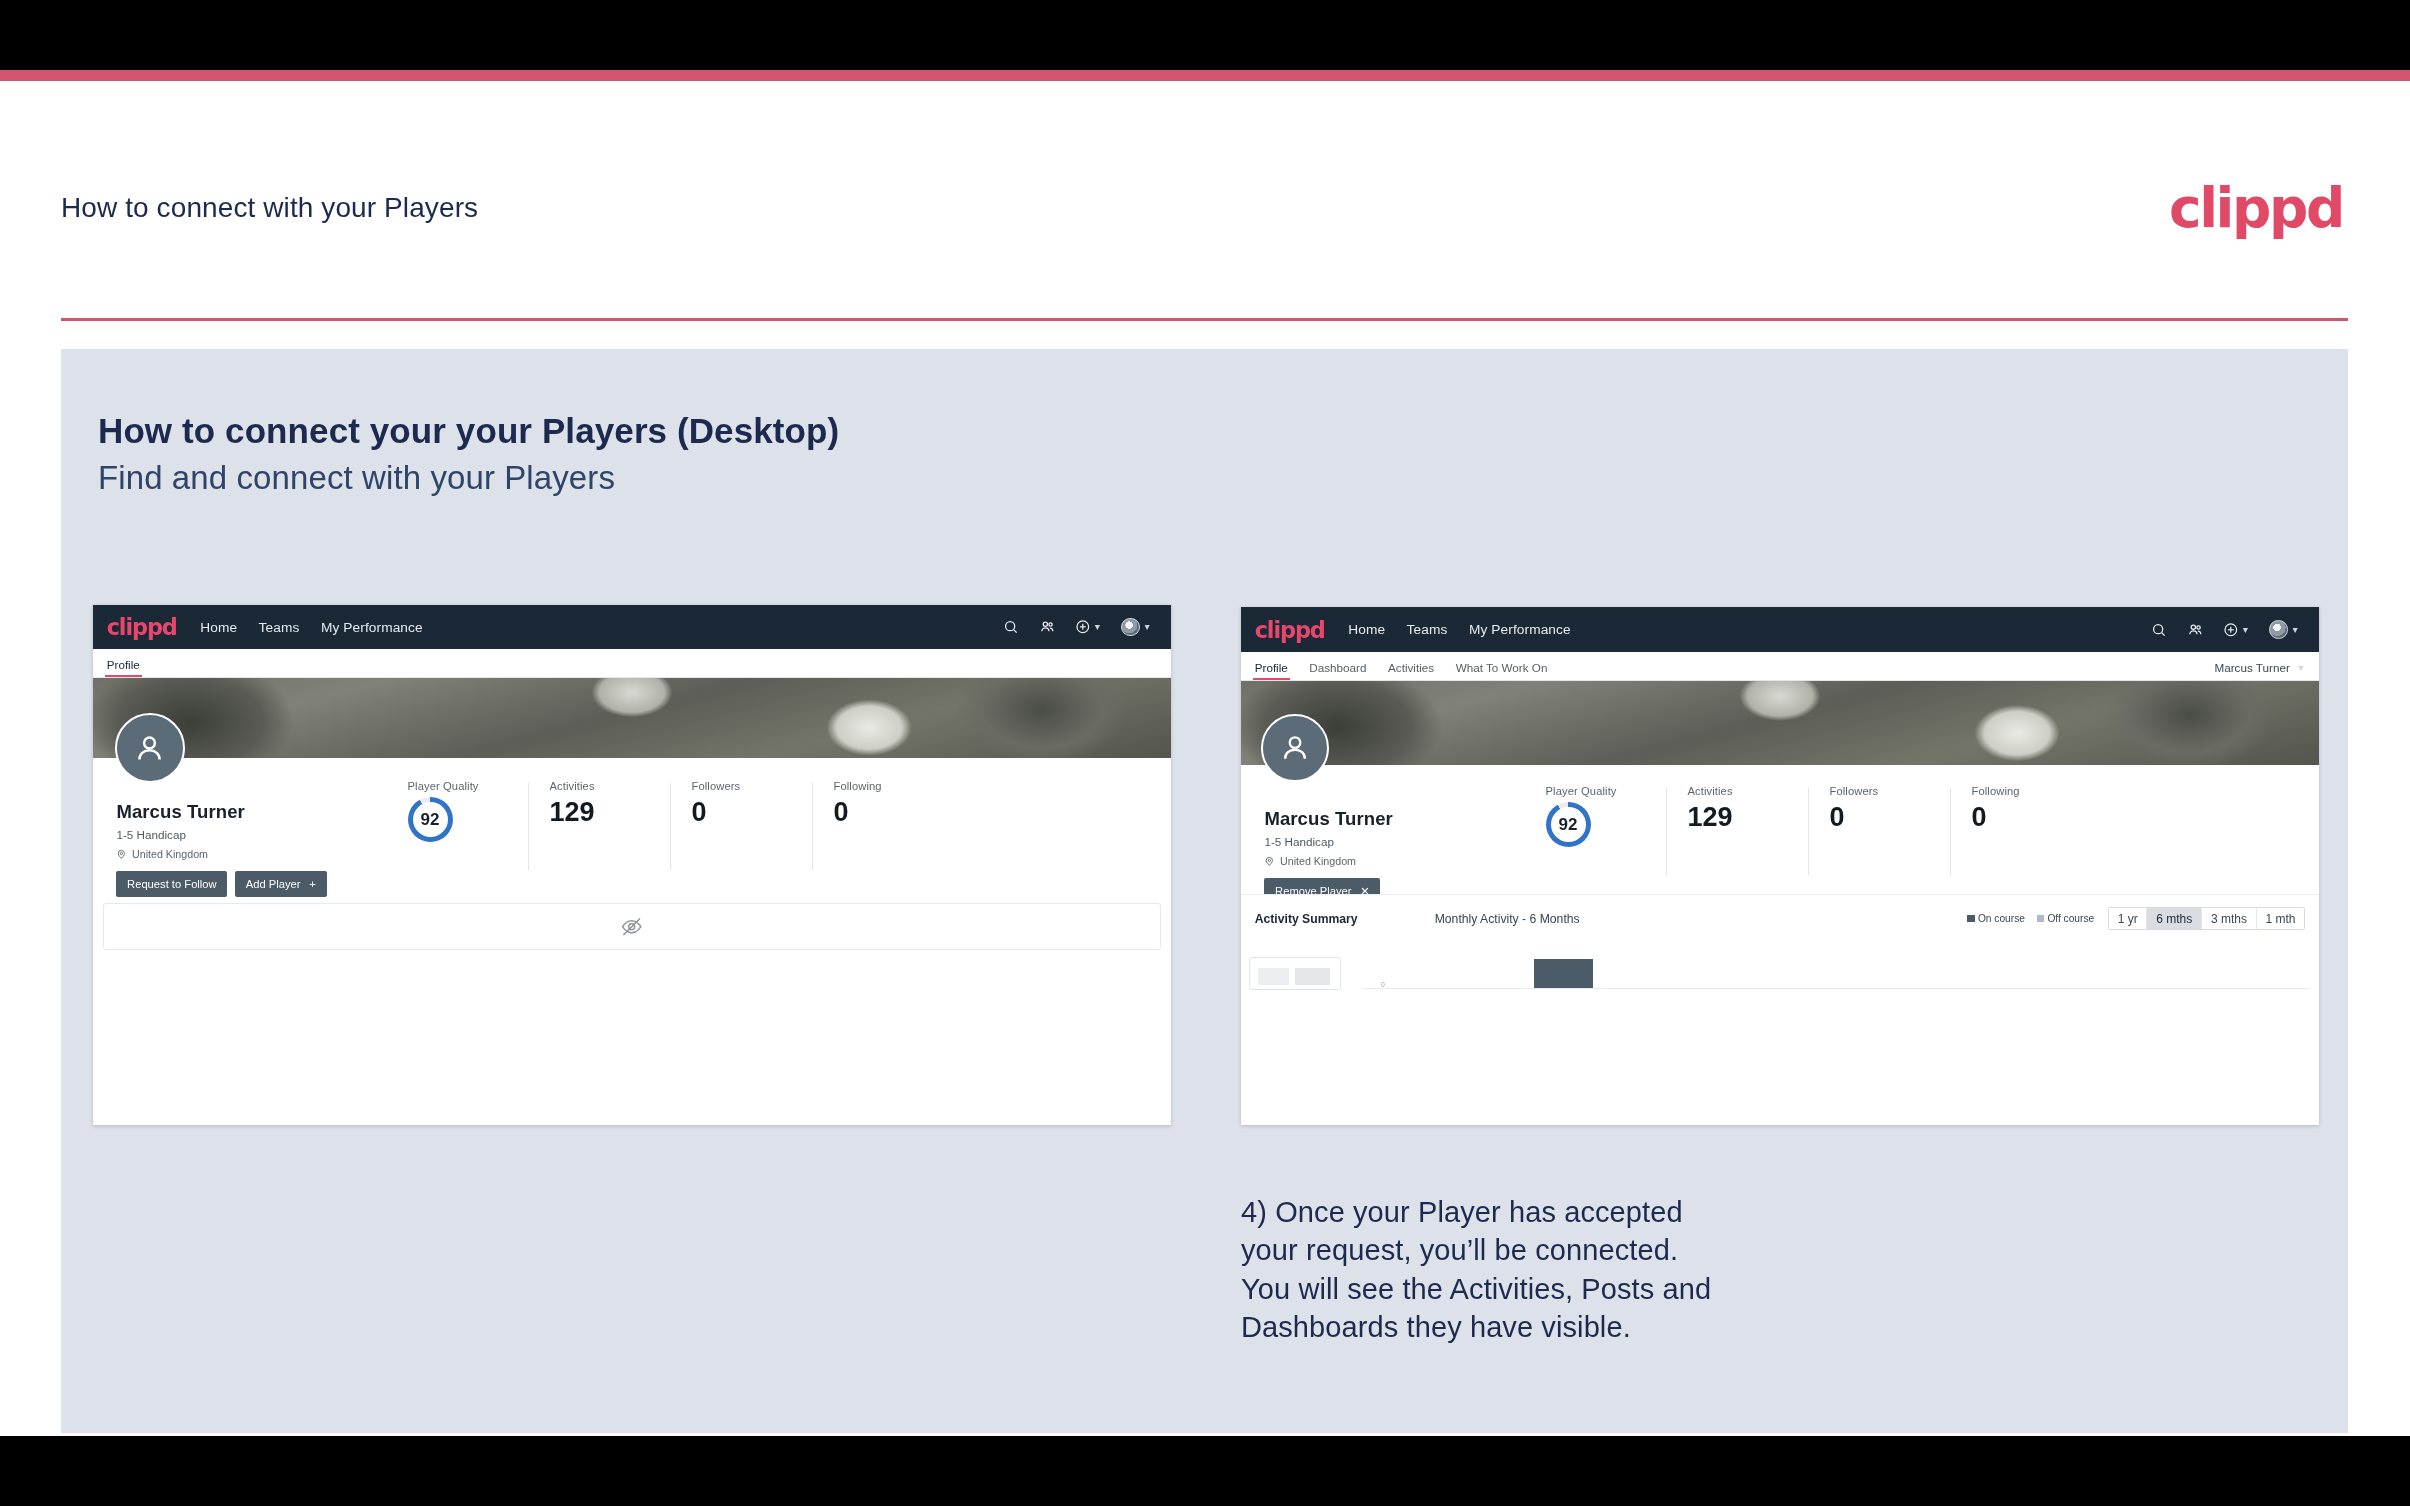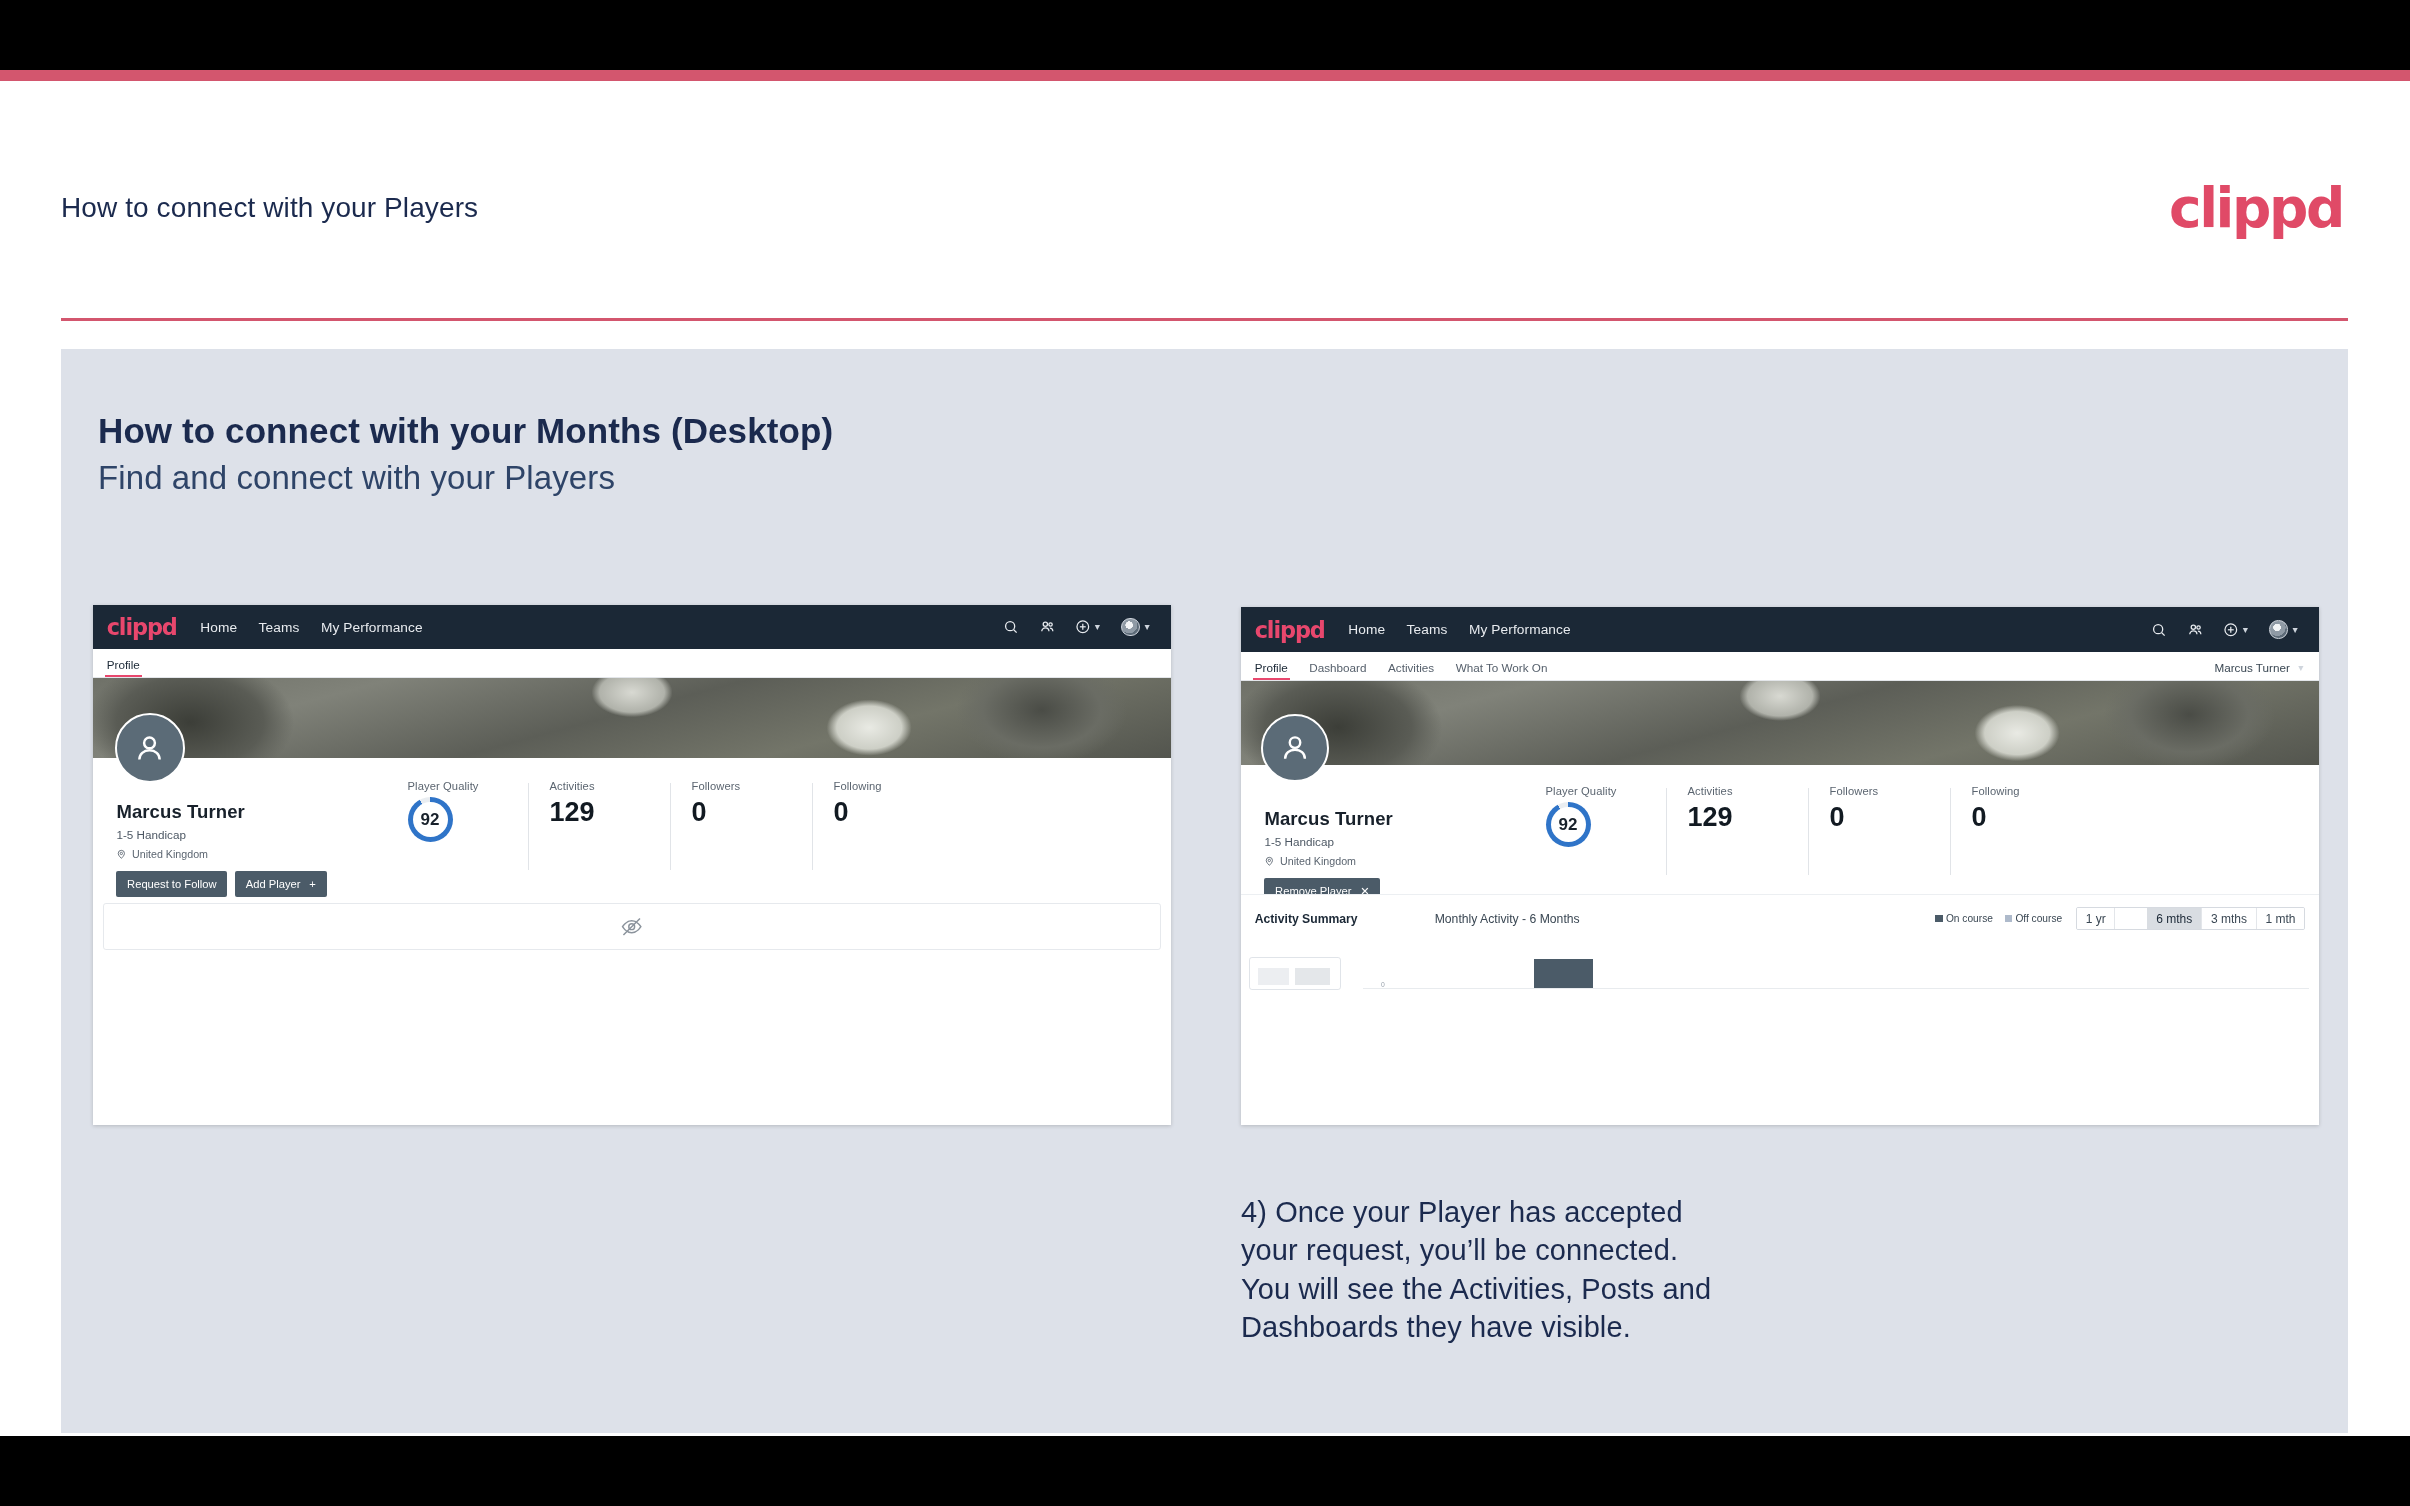--- a/index.html
+++ b/index.html
@@ -212,21 +212,21 @@
   .legend-item { display:flex; align-items:center; gap:3px; font-size:10.2px; color:#3a4753; }
   .sw { width:7.8px; height:7.8px; display:inline-block; }
   .sw-on { background:#4b5b68; }
   .sw-off { background:#aebacb; }
   .seg { display:flex; border:1px solid #d6dae0; border-radius:2px; overflow:hidden; }
   .seg-btn {
     font-size:12px; color:#3a4753; padding:3.9px 8.8px; background:#fff;
     border-right:1px solid #e3e6ea; white-space:nowrap;
   }
   .seg-btn:last-child { border-right:none; }
-  .seg-btn.active { background:#d9dde2; color:#1b2836;margin-left:32px; }
+  .seg-btn.active { background:#d9dde2; color:#1b2836; }
 
   .chart-peek { position:relative; height:33px; margin-top:5.9px; }
   .peek-box {
     position:absolute; left:7.8px; top:0; width:92px; height:33px;
     border:1px solid #e0e4e9; border-radius:2.9px; background:#fff;
   }
   .peek-box i {
     position:absolute; top:9.8px; height:17.6px; background:#eceef1; display:block;
   }
   .peek-box i.a { left:7.8px; width:31px; }
@@ -252,21 +252,21 @@
   <div class="slide">
 
     <div class="slide-header">
       <div class="header-title">How to connect with your Players</div>
       <div class="brand-logo">clippd</div>
     </div>
     <div class="header-rule"></div>
 
     <div class="panel">
 
-      <div class="panel-title">How to connect with your Months (Desktop)</div>
+      <div class="panel-title">How to connect your your Players (Desktop)</div>
       <div class="panel-subtitle">Find and connect with your Players</div>
 
 
       <div class="caption caption-right">
         <div>4) Once your Player has accepted</div>
         <div>your request, you’ll be connected.</div>
         <div>You will see the Activities, Posts and</div>
         <div>Dashboards they have visible.</div>
       </div>
     </div>

